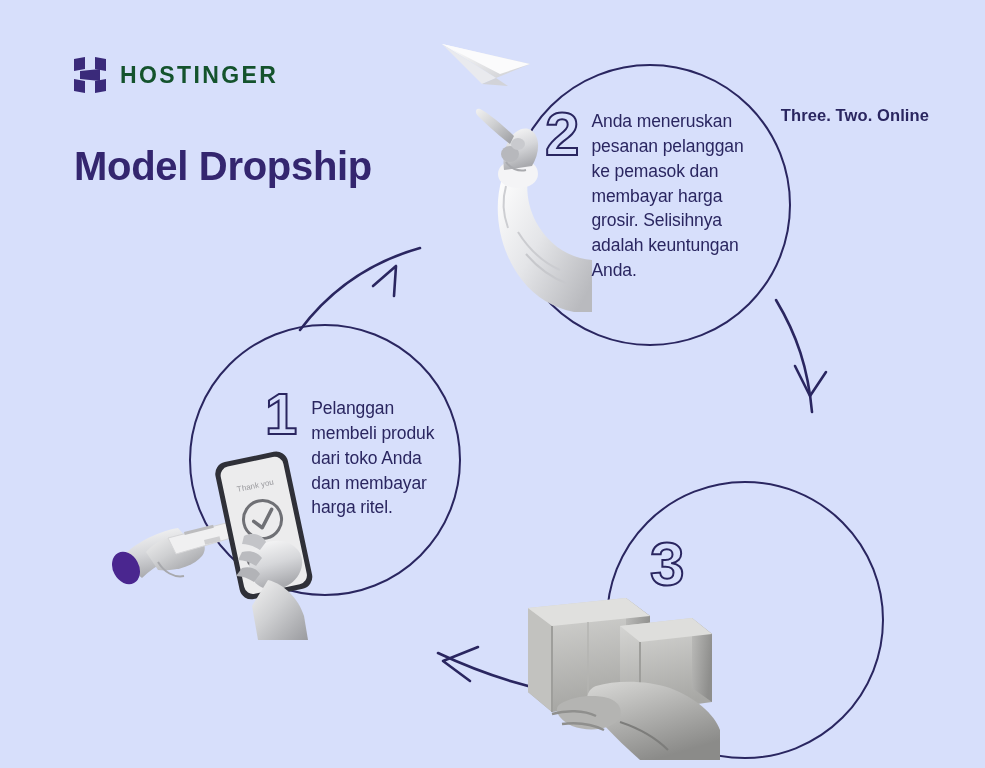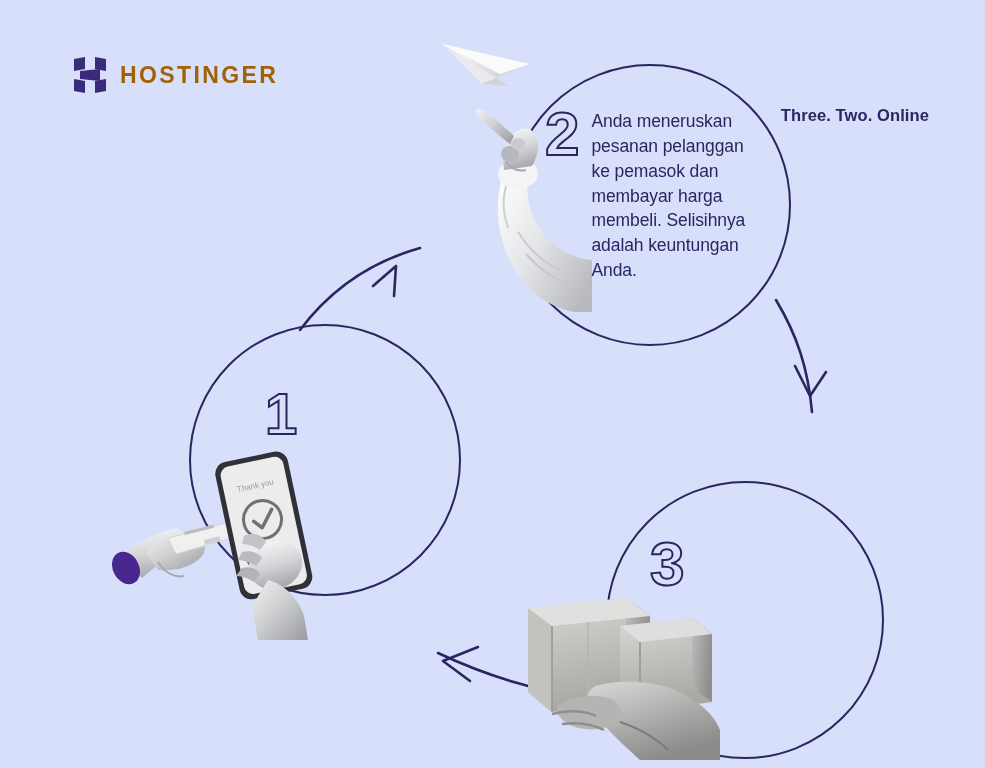--- a/index.html
+++ b/index.html
@@ -39,21 +39,21 @@
   }
   #brand-logo {
     width: 32px;
     height: 36px;
     display: block;
   }
   #brand-name {
     font-size: 23px;
     font-weight: bold;
     letter-spacing: 2.4px;
-    color: #a16207;
+    color: #14532d;
     line-height: 1;
     white-space: nowrap;
     text-align: right;
   }
   #page-title {
     position: absolute;
     left: 74px;
     top: 144px;
     font-size: 40px;
     font-weight: bold;
@@ -255,29 +255,31 @@
     <svg id="brand-logo" viewBox="0 0 32 36">
       <polygon points="0,2 11,0 11,12 0,14" fill="#3a2a7a"></polygon>
       <polygon points="21,0 32,2 32,14 21,12" fill="#3a2a7a"></polygon>
       <polygon points="0,22 11,24 11,36 0,34" fill="#3a2a7a"></polygon>
       <polygon points="21,24 32,22 32,34 21,36" fill="#3a2a7a"></polygon>
       <polygon points="6,14 26,12 26,24 6,22" fill="#3a2a7a"></polygon>
     </svg>
     <div id="brand-name">HOSTINGER</div>
   </div>
 
+  <div id="page-title">Model Dropship</div>
 
   <div id="tagline">Three. Two. Online</div>
 
   <div class="step" id="step-1">
     <div class="step-num">1</div>
+    <div class="step-text">Pelanggan membeli produk dari toko Anda dan membayar harga ritel.</div>
   </div>
 
   <div class="step" id="step-2">
     <div class="step-num">2</div>
-    <div class="step-text">Anda meneruskan pesanan pelanggan ke pemasok dan membayar harga membeli. Selisihnya adalah keuntungan Anda.</div>
+    <div class="step-text">Anda meneruskan pesanan pelanggan ke pemasok dan membayar harga grosir. Selisihnya adalah keuntungan Anda.</div>
   </div>
 
   <div class="step" id="step-3">
     <div class="step-num">3</div>
   </div>
 
 </div>
 
 </body></html>

